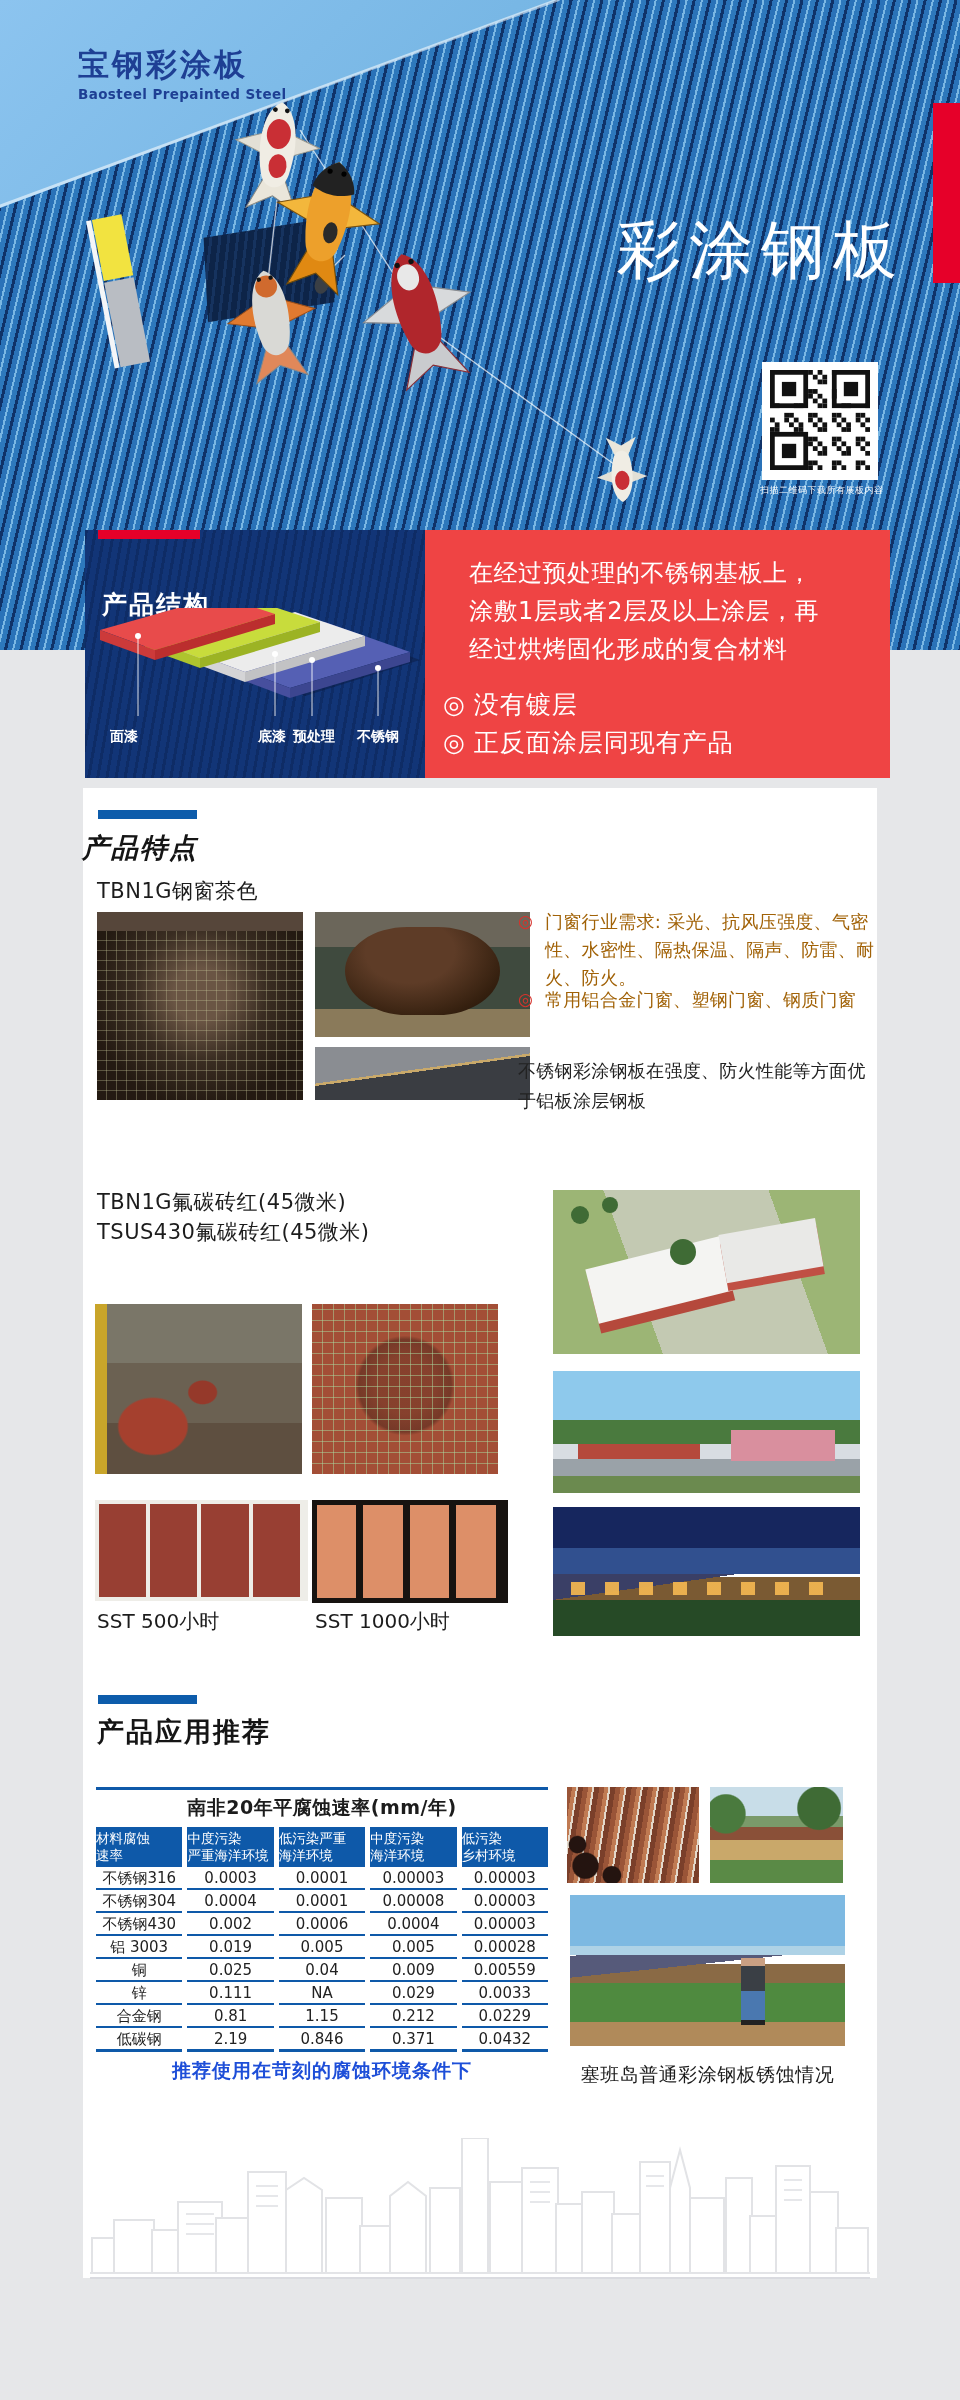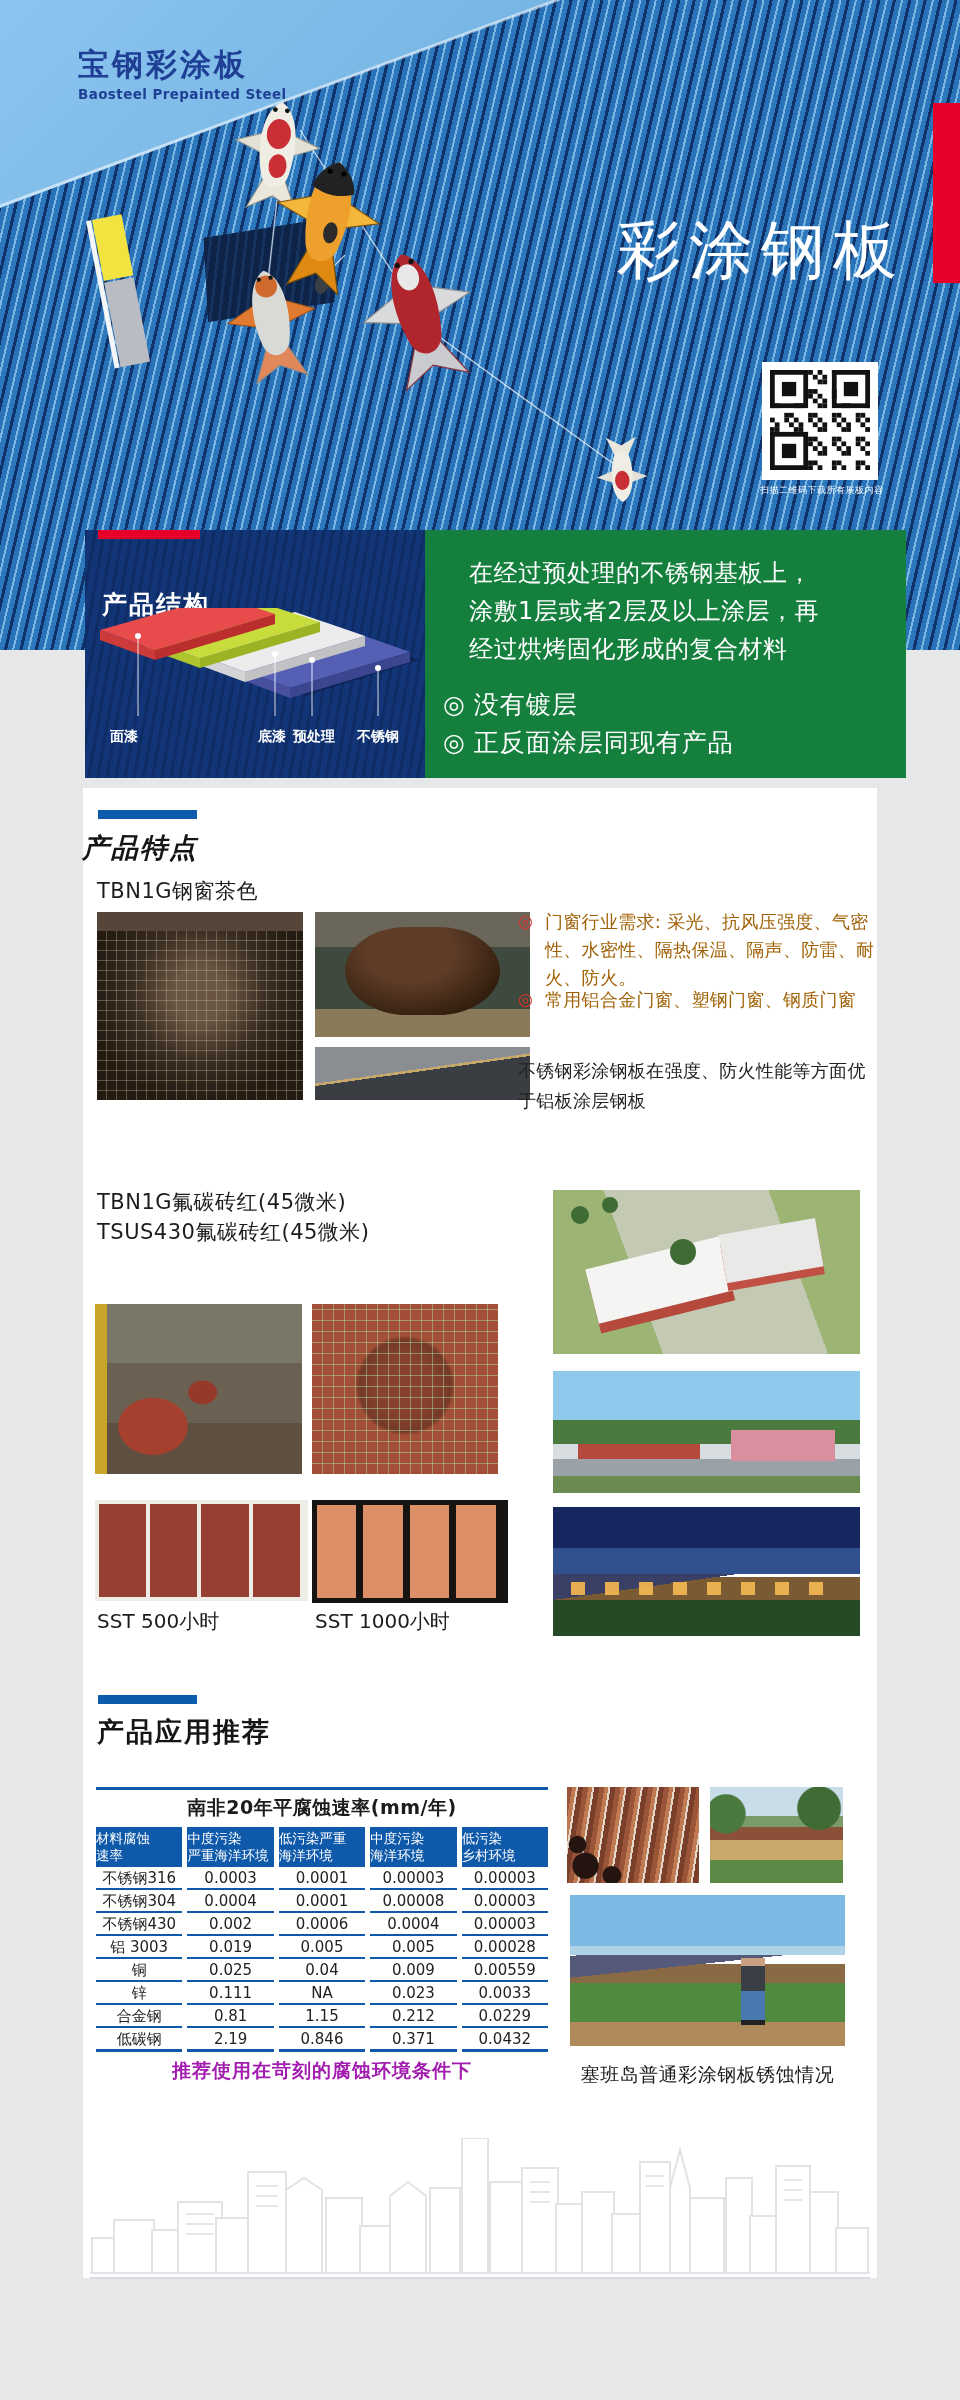--- a/index.html
+++ b/index.html
@@ -31,21 +31,21 @@
   #qr-box svg{display:block;margin:8px;}
   .qr-cap{left:760px;top:484px;width:130px;color:#fff;font-size:9px;letter-spacing:.5px;}
 
   
   #struct-panel{left:85px;top:530px;width:340px;height:248px;background:#123577;overflow:hidden;}
   #struct-panel .stripes{position:absolute;inset:0;opacity:.35;
         background:repeating-linear-gradient(100deg,rgba(6,24,64,.9) 0 3px,transparent 3px 9px);}
   #struct-redbar{position:absolute;left:13px;top:0;width:102px;height:9px;background:#e60029;}
   .struct-title{position:absolute;left:17px;top:58px;color:#fff;font-size:25px;font-weight:800;letter-spacing:2px;}
   .layer-label{position:absolute;color:#fff;font-size:14px;font-weight:700;}
-  #teal-panel{left:425px;top:530px;width:465px;height:248px;background:#15803d;padding-left:16px;}
+  #teal-panel{left:425px;top:530px;width:465px;height:248px;background:#ef4444;}
   .teal-desc{position:absolute;left:44px;top:24px;width:400px;color:#fff;font-size:24px;line-height:38px;
         white-space:pre-line;letter-spacing:.5px;}
   .teal-li{position:absolute;left:18px;color:#fff;font-size:25px;letter-spacing:1px;}
   .teal-li .ic{margin-right:8px;}
 
   
   #sheet{left:83px;top:788px;width:794px;height:1490px;background:#ffffff;}
   .sec-bar{width:99px;height:9px;background:#0d5cab;}
   .sec-h{color:#151515;font-size:27px;font-weight:800;letter-spacing:2px;}
   .sub-h{color:#1c1c1c;font-size:21px;letter-spacing:.5px;}
@@ -58,21 +58,21 @@
 
   
   #corr-table{left:96px;top:1787px;width:452px;border-top:3px solid #0e59a9;}
   .ct-title{text-align:center;font-size:19px;font-weight:700;color:#1c1c1c;padding:5px 0 6px;letter-spacing:.5px;}
   .ct-grid{display:grid;grid-template-columns:repeat(5,1fr);column-gap:5px;}
   .ct-h{background:#0e59a9;color:#fff;font-size:13.5px;line-height:17px;white-space:pre-line;
         text-align:left;padding:3px 0;font-weight:500;}
   .ct-c{border-bottom:2px solid #0e59a9;text-align:center;font-size:15px;color:#222;
         height:21px;line-height:22px;}
   .ct-last{border-bottom-width:3px;}
-  .tbl-cap{position:absolute;font-size:19px;font-weight:700;color:#a21caf;text-align:center;letter-spacing:1px;}
+  .tbl-cap{position:absolute;font-size:19px;font-weight:700;color:#1d4ed8;text-align:center;letter-spacing:1px;}
 
   
   #ph-a{background:
      linear-gradient(180deg,#56463a 0 10%,transparent 10%),
      repeating-linear-gradient(0deg,transparent 0 9px,rgba(195,195,150,.35) 9px 10px),
      repeating-linear-gradient(90deg,transparent 0 9px,rgba(195,195,150,.35) 9px 10px),
      radial-gradient(circle at 50% 44%,#6a5544 0 18%,#3a2d22 45%,#241a12 75%);}
   #ph-b{background:linear-gradient(180deg,#6b665a 0 28%,#3f4a3e 28% 78%,#8a7a5a 78%);}
   #ph-b .coil{position:absolute;left:14%;top:12%;width:72%;height:70%;border-radius:48%/60%;
      background:radial-gradient(ellipse at 42% 28%,#5e3c27 0 35%,#35200f 75%,#1d1007);}
@@ -463,21 +463,21 @@
 
       <div class="ct-c">铜</div>
       <div class="ct-c">0.025</div>
       <div class="ct-c">0.04</div>
       <div class="ct-c">0.009</div>
       <div class="ct-c">0.00559</div>
 
       <div class="ct-c">锌</div>
       <div class="ct-c">0.111</div>
       <div class="ct-c">NA</div>
-      <div class="ct-c">0.023</div>
+      <div class="ct-c">0.029</div>
       <div class="ct-c">0.0033</div>
 
       <div class="ct-c">合金钢</div>
       <div class="ct-c">0.81</div>
       <div class="ct-c">1.15</div>
       <div class="ct-c">0.212</div>
       <div class="ct-c">0.0229</div>
 
       <div class="ct-c ct-last">低碳钢</div>
       <div class="ct-c ct-last">2.19</div>

